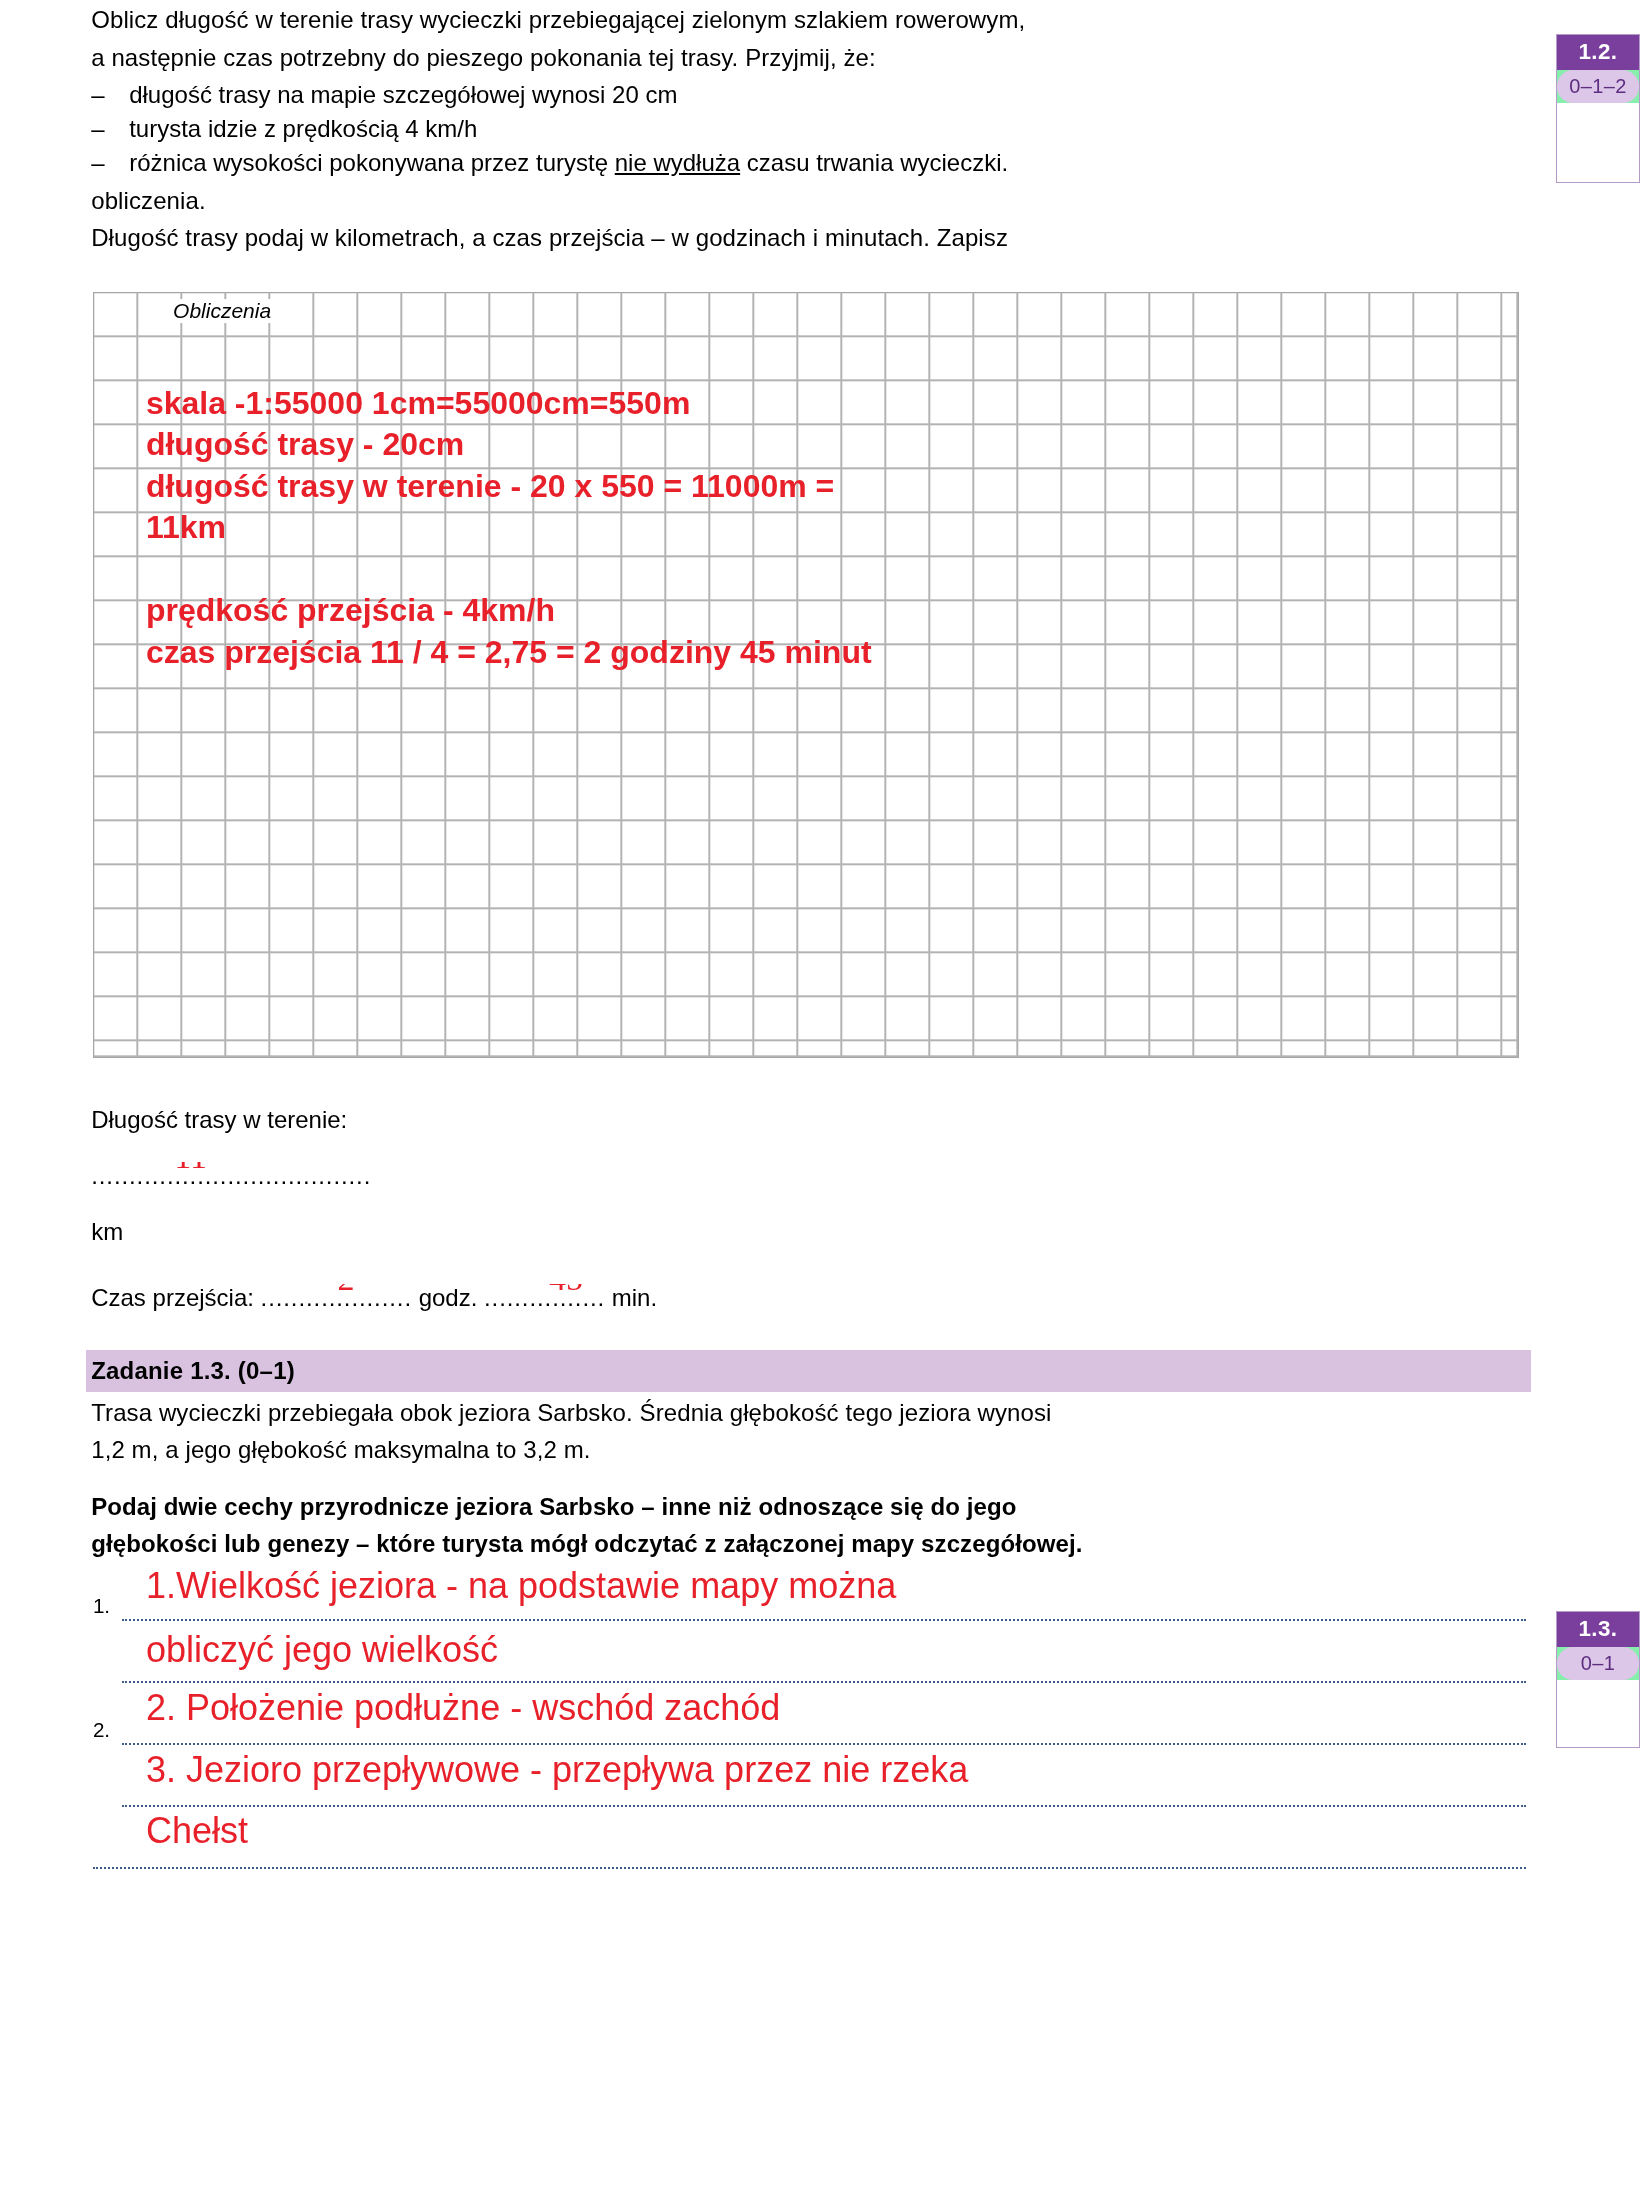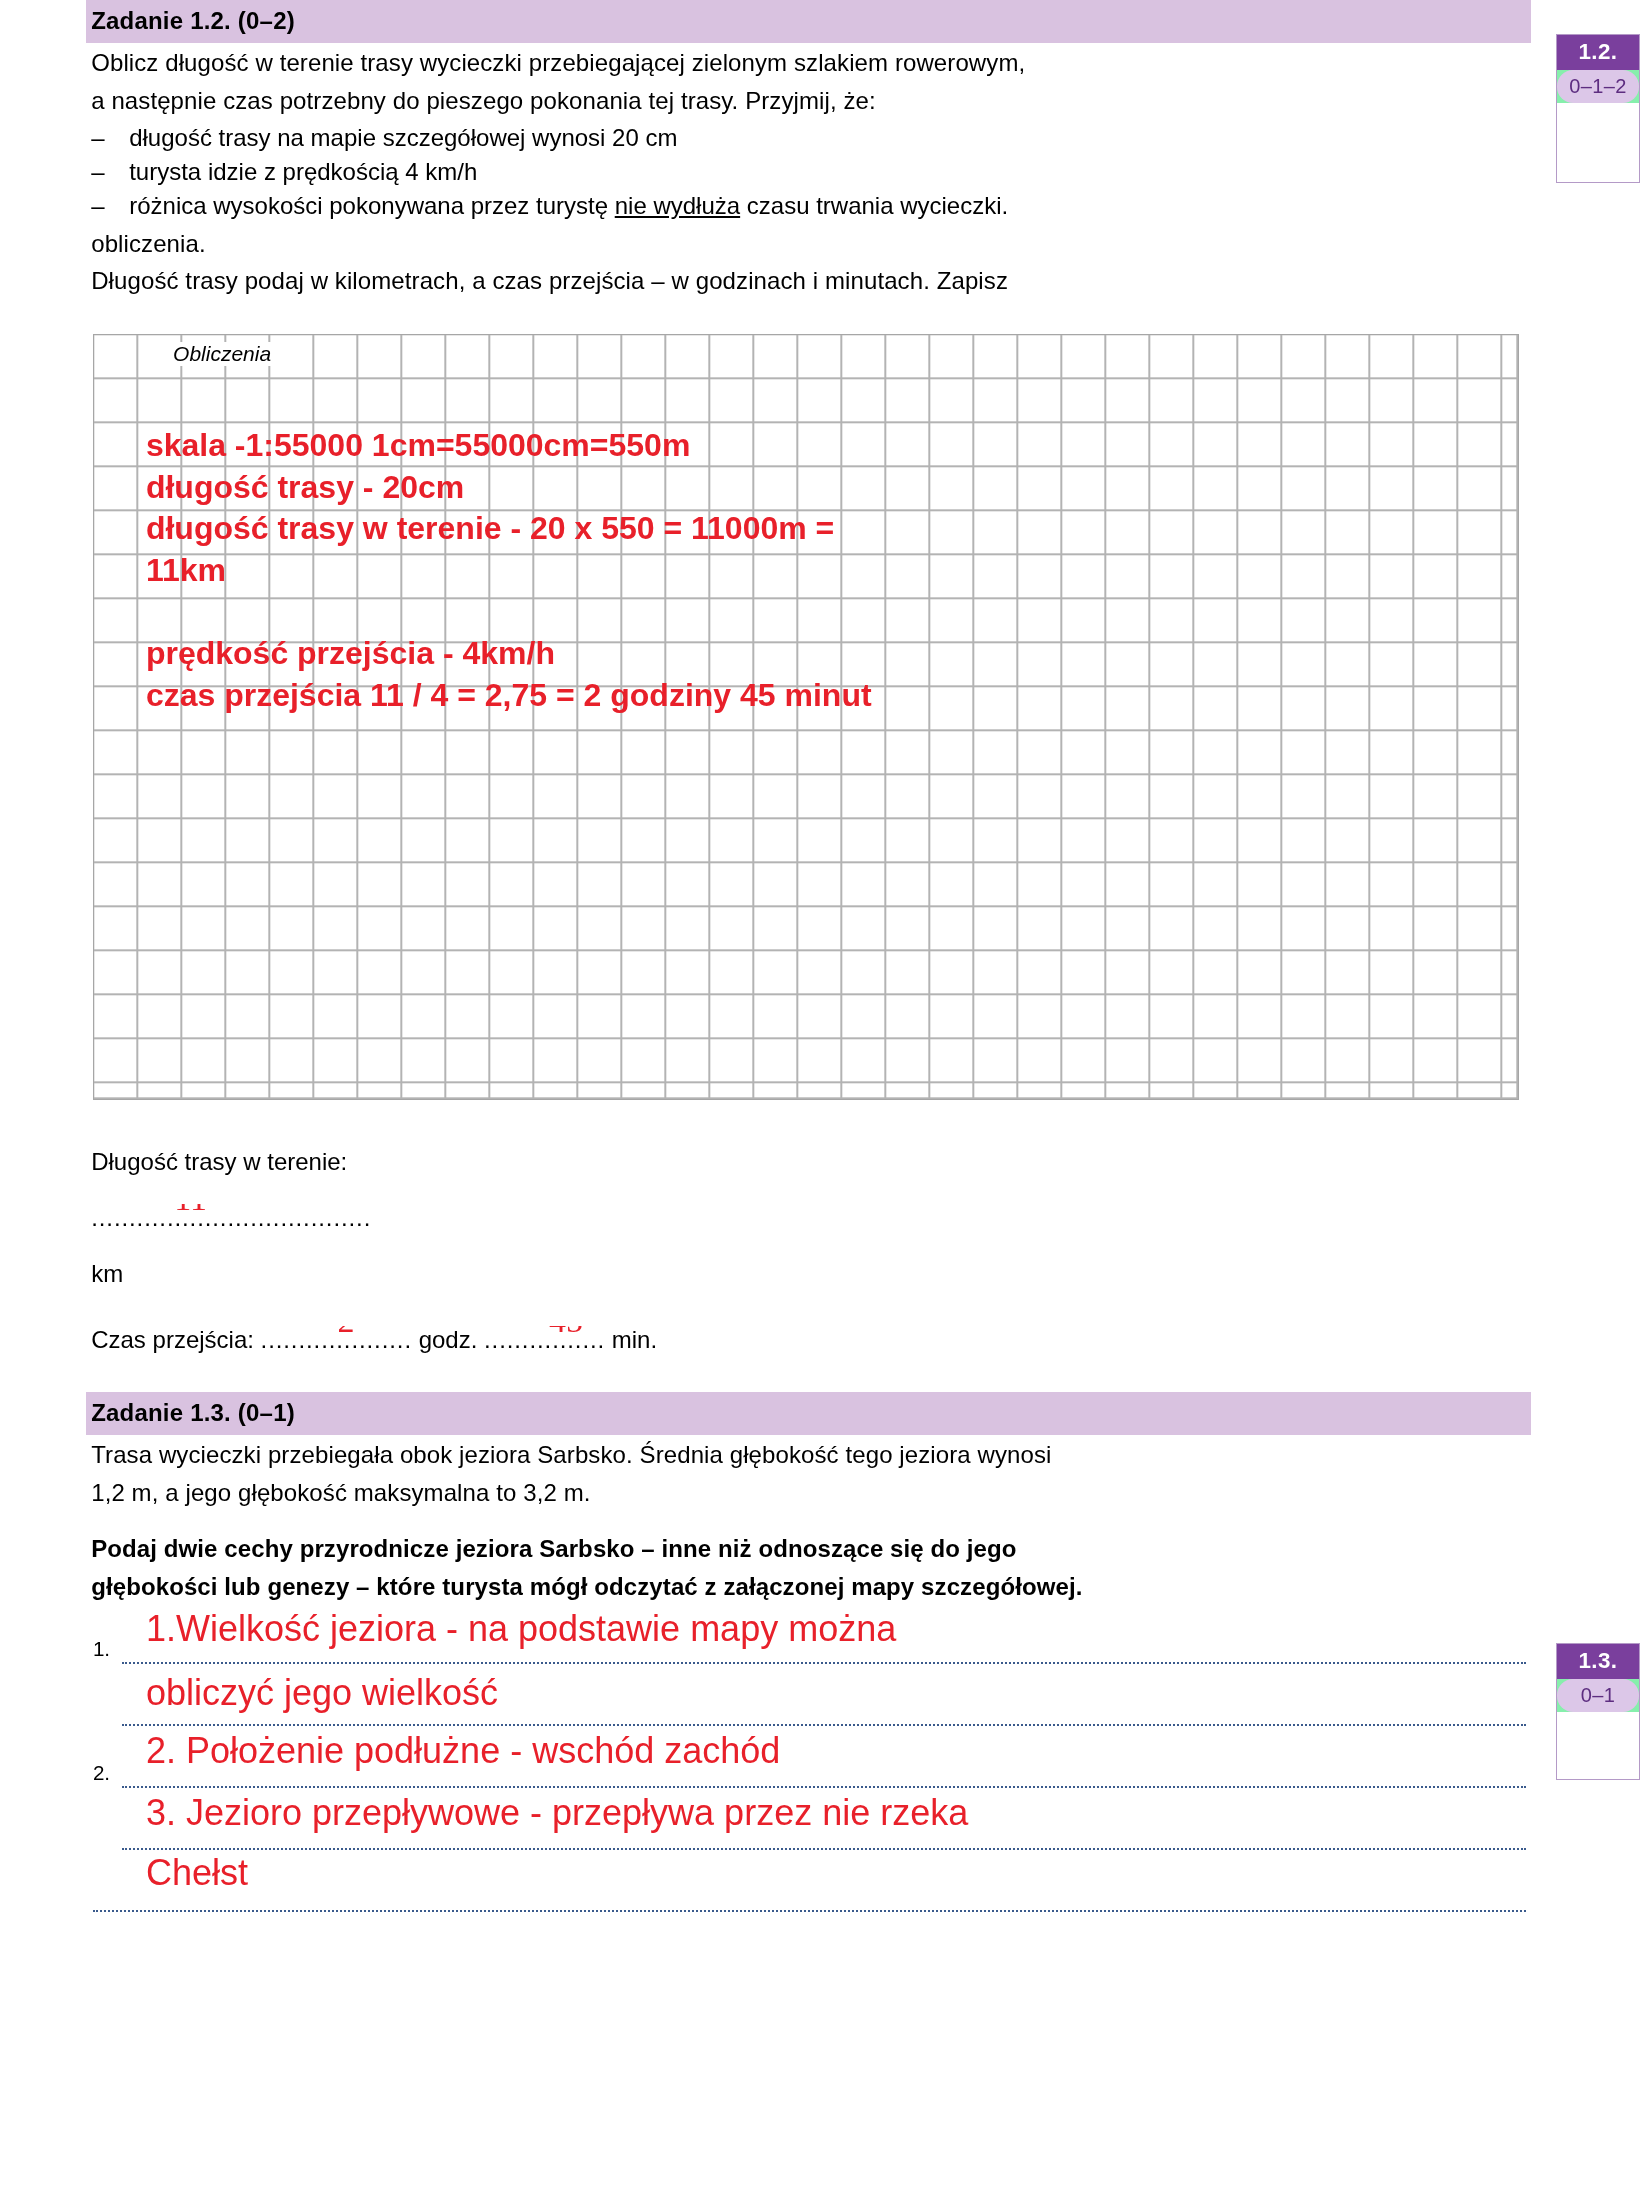--- a/index.html
+++ b/index.html
@@ -202,31 +202,30 @@
     text-align: center;
     padding: 4.3px 0 5.2px;
     letter-spacing: 0.4px;
     border-radius: 16px;
   }
   .score-box .sb-empty {
     background: #ffffff;
     height: 79px;
   }
   #score-12 { left: 1556px; top: 34px; }
-  #score-13 { left: 1556px; top: 1611px; margin-top: 32px; }
+  #score-13 { left: 1556px; top: 1611px; }
   #score-13 .sb-empty { height: 67px; }
 </style>
 </head>
 <body>
 
 <div class="page">
 
   <div class="content">
 
-    <div class="task-bar">Zadanie 1.2. (0–2)</div>
 
     <div class="para">Oblicz długość w terenie trasy wycieczki przebiegającej zielonym szlakiem rowerowym,</div>
     <div class="para">a następnie czas potrzebny do pieszego pokonania tej trasy. Przyjmij, że:</div>
 
     <ul class="dash-list">
       <li>
         <span class="dash">–</span>
         <span class="txt">długość trasy na mapie szczegółowej wynosi 20 cm</span>
       </li>
       <li>

